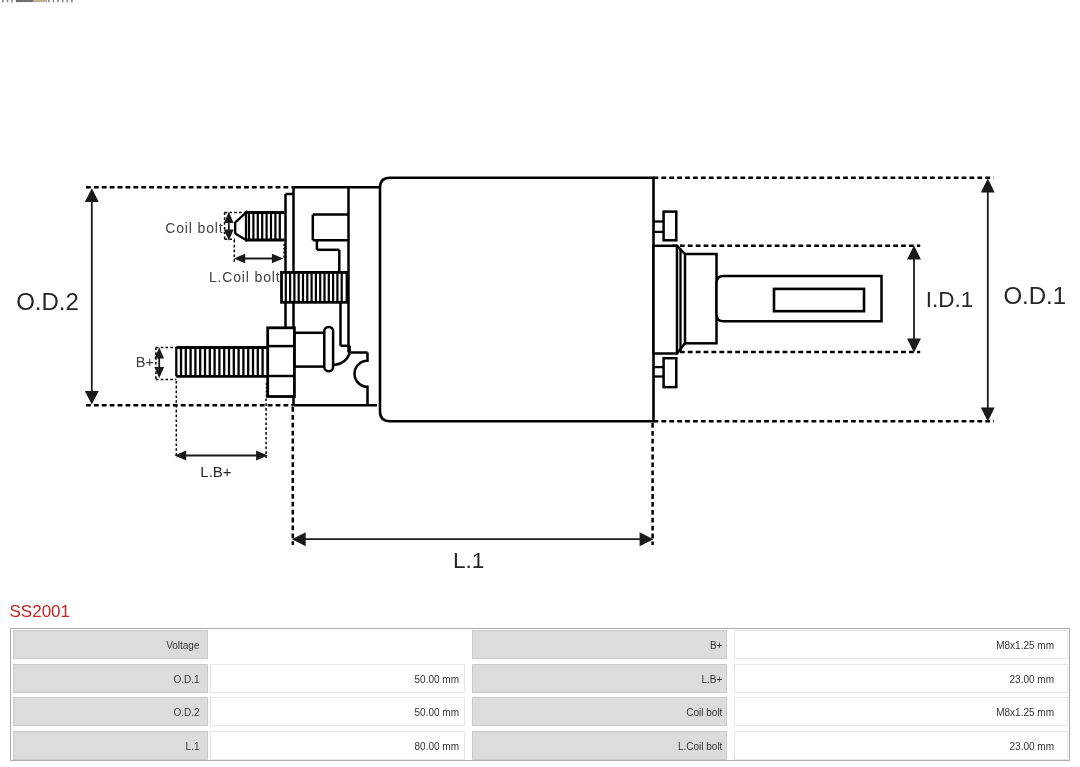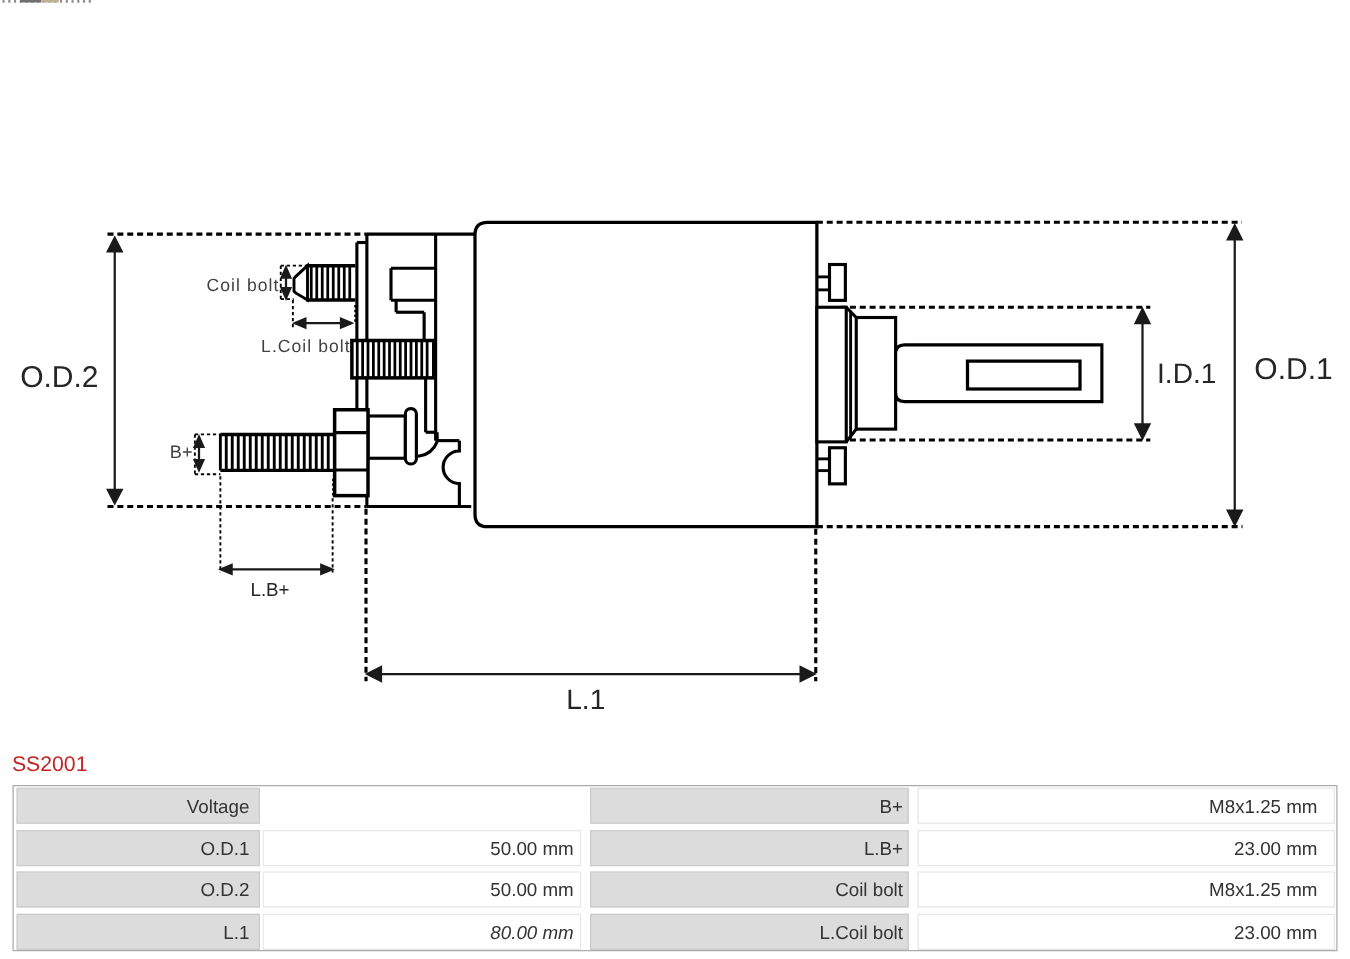--- a/index.html
+++ b/index.html
@@ -1,19 +1,19 @@
 <!DOCTYPE html>
 <html><head>
 <meta charset="utf-8">
 <style>
   html,body{margin:0;padding:0;background:#fff;}
   #page{position:relative;width:1080px;height:767px;background:#fff;overflow:hidden;
         font-family:"Liberation Sans",sans-serif;transform:translateZ(0);}
   #draw{position:absolute;left:0;top:0;transform:translateZ(0);}
-  .cell{position:absolute;font-size:15px;color:#333;text-align:right;box-sizing:border-box;transform:translateZ(0);}
+  .cell{position:absolute;font-size:10px;color:#333;text-align:right;box-sizing:border-box;transform:translateZ(0);}
   .lab{background:rgba(220,220,220,0.994);border:1px solid #cbcbcb;}
   .val{background:rgba(255,255,255,0.994);border:1px solid #e6e6e6;}
   #tblborder{position:absolute;left:10px;top:628px;width:1060px;height:133px;
              border:1px solid #ababab;box-sizing:border-box;}
   #title{position:absolute;left:9.5px;top:600px;font-size:17px;line-height:23px;color:#c32525;transform:translateZ(0);}
 </style>
 </head>
 <body>
 <div id="page">
 <svg id="draw" width="1080" height="600" viewBox="0 0 1080 600">
@@ -221,16 +221,16 @@
 <div class="cell val" style="left:210px;  top:663.5px; width:255px;  height:29px;line-height:29px;padding-right:5px;">50.00 mm</div>
 <div class="cell lab" style="left:472.4px;top:663.5px; width:255px;  height:29px;line-height:29px;padding-right:4px;">L.B+</div>
 <div class="cell val" style="left:733.7px;top:663.5px; width:334.3px;height:29px;line-height:29px;padding-right:13px;">23.00 mm</div>
 
 <div class="cell lab" style="left:13px;   top:697px;   width:194.5px;height:29px;line-height:29px;padding-right:7px;">O.D.2</div>
 <div class="cell val" style="left:210px;  top:697px;   width:255px;  height:29px;line-height:29px;padding-right:5px;">50.00 mm</div>
 <div class="cell lab" style="left:472.4px;top:697px;   width:255px;  height:29px;line-height:29px;padding-right:4px;">Coil bolt</div>
 <div class="cell val" style="left:733.7px;top:697px;   width:334.3px;height:29px;line-height:29px;padding-right:13px;">M8x1.25 mm</div>
 
 <div class="cell lab" style="left:13px;   top:730.5px; width:194.5px;height:29px;line-height:29px;padding-right:7px;">L.1</div>
-<div class="cell val" style="left:210px;  top:730.5px; width:255px;  height:29px;line-height:29px;padding-right:5px;font-style:italic;">80.00 mm</div>
+<div class="cell val" style="left:210px;  top:730.5px; width:255px;  height:29px;line-height:29px;padding-right:5px;">80.00 mm</div>
 <div class="cell lab" style="left:472.4px;top:730.5px; width:255px;  height:29px;line-height:29px;padding-right:4px;">L.Coil bolt</div>
 <div class="cell val" style="left:733.7px;top:730.5px; width:334.3px;height:29px;line-height:29px;padding-right:13px;">23.00 mm</div>
 </div>
 
 </body></html>

